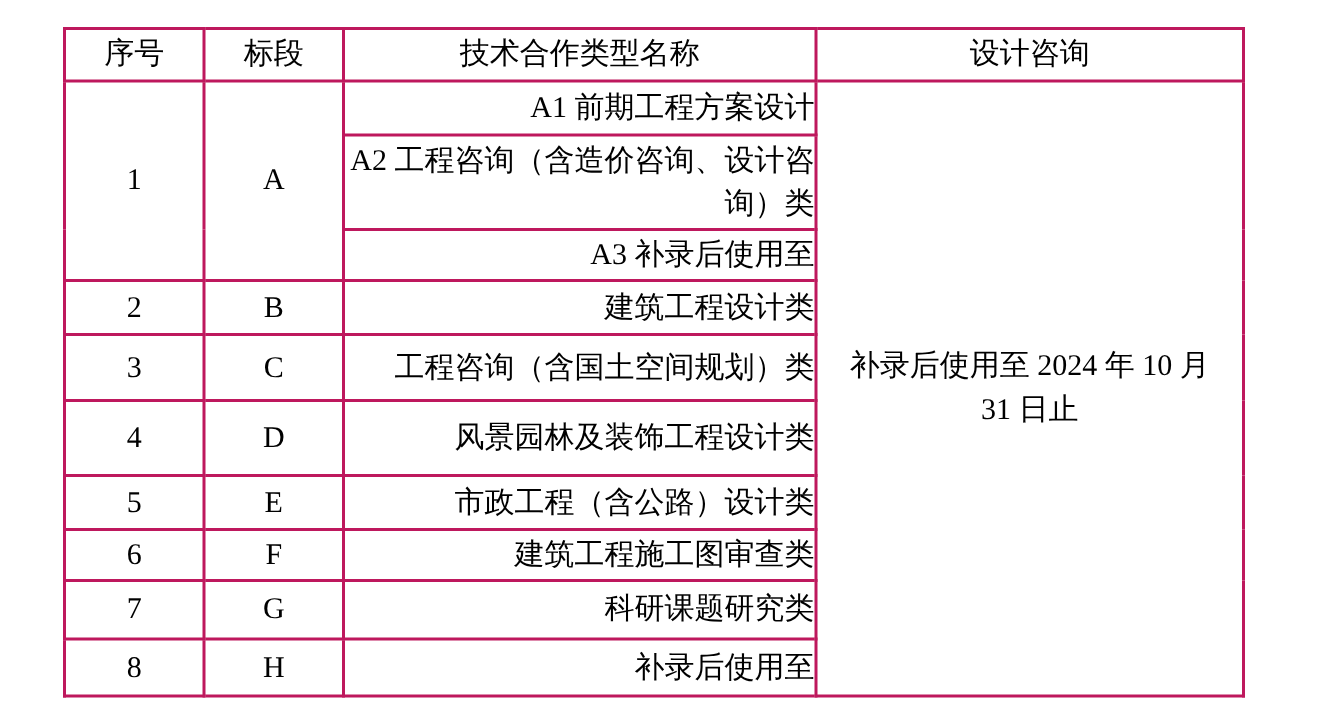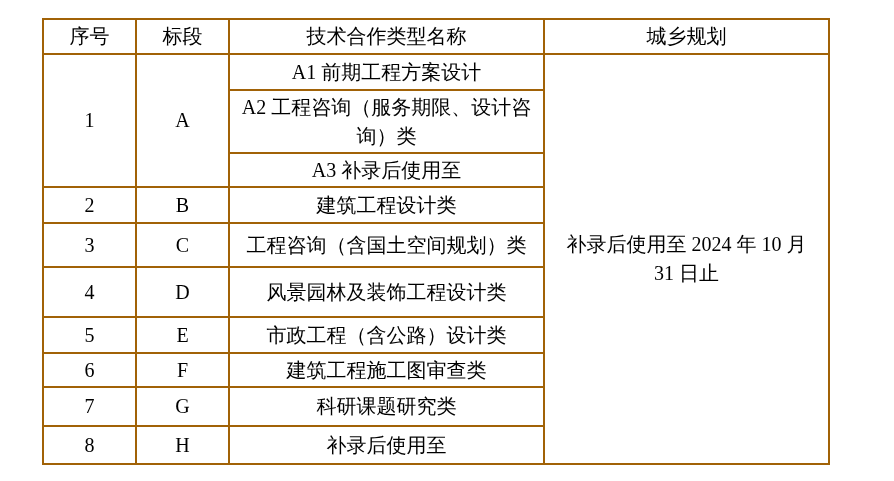--- a/index.html
+++ b/index.html
@@ -21,31 +21,31 @@
   table.coop {
     position: absolute;
     left: 42px;
     top: 18px;
     width: 786px;
     border-collapse: collapse;
     table-layout: fixed;
     background: #ffffff;
   }
   table.coop th, table.coop td {
-    border: 2px solid #a16207;
+    border: 2px solid #be185d;
     font-size: 20px;
     font-weight: normal;
     line-height: 1.45;
     padding: 0;
     vertical-align: middle;
     overflow: hidden;
   }
   th.hdr { text-align: center; }
   td.c   { text-align: center; }
-  td.l   { text-align: center; padding-left: 9px; padding-right: 6px; }
+  td.l   { text-align: right; padding-left: 9px; padding-right: 6px; }
   td.service {
     text-align: center;
     white-space: pre-line;
     line-height: 2.1;
   }
   
   tr.rh0  { height: 35px; }
   tr.rh1  { height: 36px; }
   tr.rh2  { height: 63px; }
   tr.rh3  { height: 34px; }
@@ -66,32 +66,32 @@
       <col style="width:93px">
       <col style="width:93px">
       <col style="width:315px">
       <col style="width:285px">
     </colgroup>
     <tbody>
       <tr class="rh0">
         <th class="hdr">序号</th>
         <th class="hdr">标段</th>
         <th class="hdr">技术合作类型名称</th>
-        <th class="hdr">城乡规划</th>
+        <th class="hdr">设计咨询</th>
       </tr>
 
       <tr class="rh1">
         <td class="c" rowspan="3">1</td>
         <td class="c" rowspan="3">A</td>
         <td class="l">A1 前期工程方案设计</td>
         <td class="service" rowspan="10">补录后使用至 2024 年 10 月
 31 日止</td>
       </tr>
       <tr class="rh2">
-        <td class="l">A2 工程咨询（服务期限、设计咨询）类</td>
+        <td class="l">A2 工程咨询（含造价咨询、设计咨询）类</td>
       </tr>
       <tr class="rh3">
         <td class="l">A3 补录后使用至</td>
       </tr>
 
       <tr class="rh4">
         <td class="c">2</td>
         <td class="c">B</td>
         <td class="l">建筑工程设计类</td>
       </tr>

